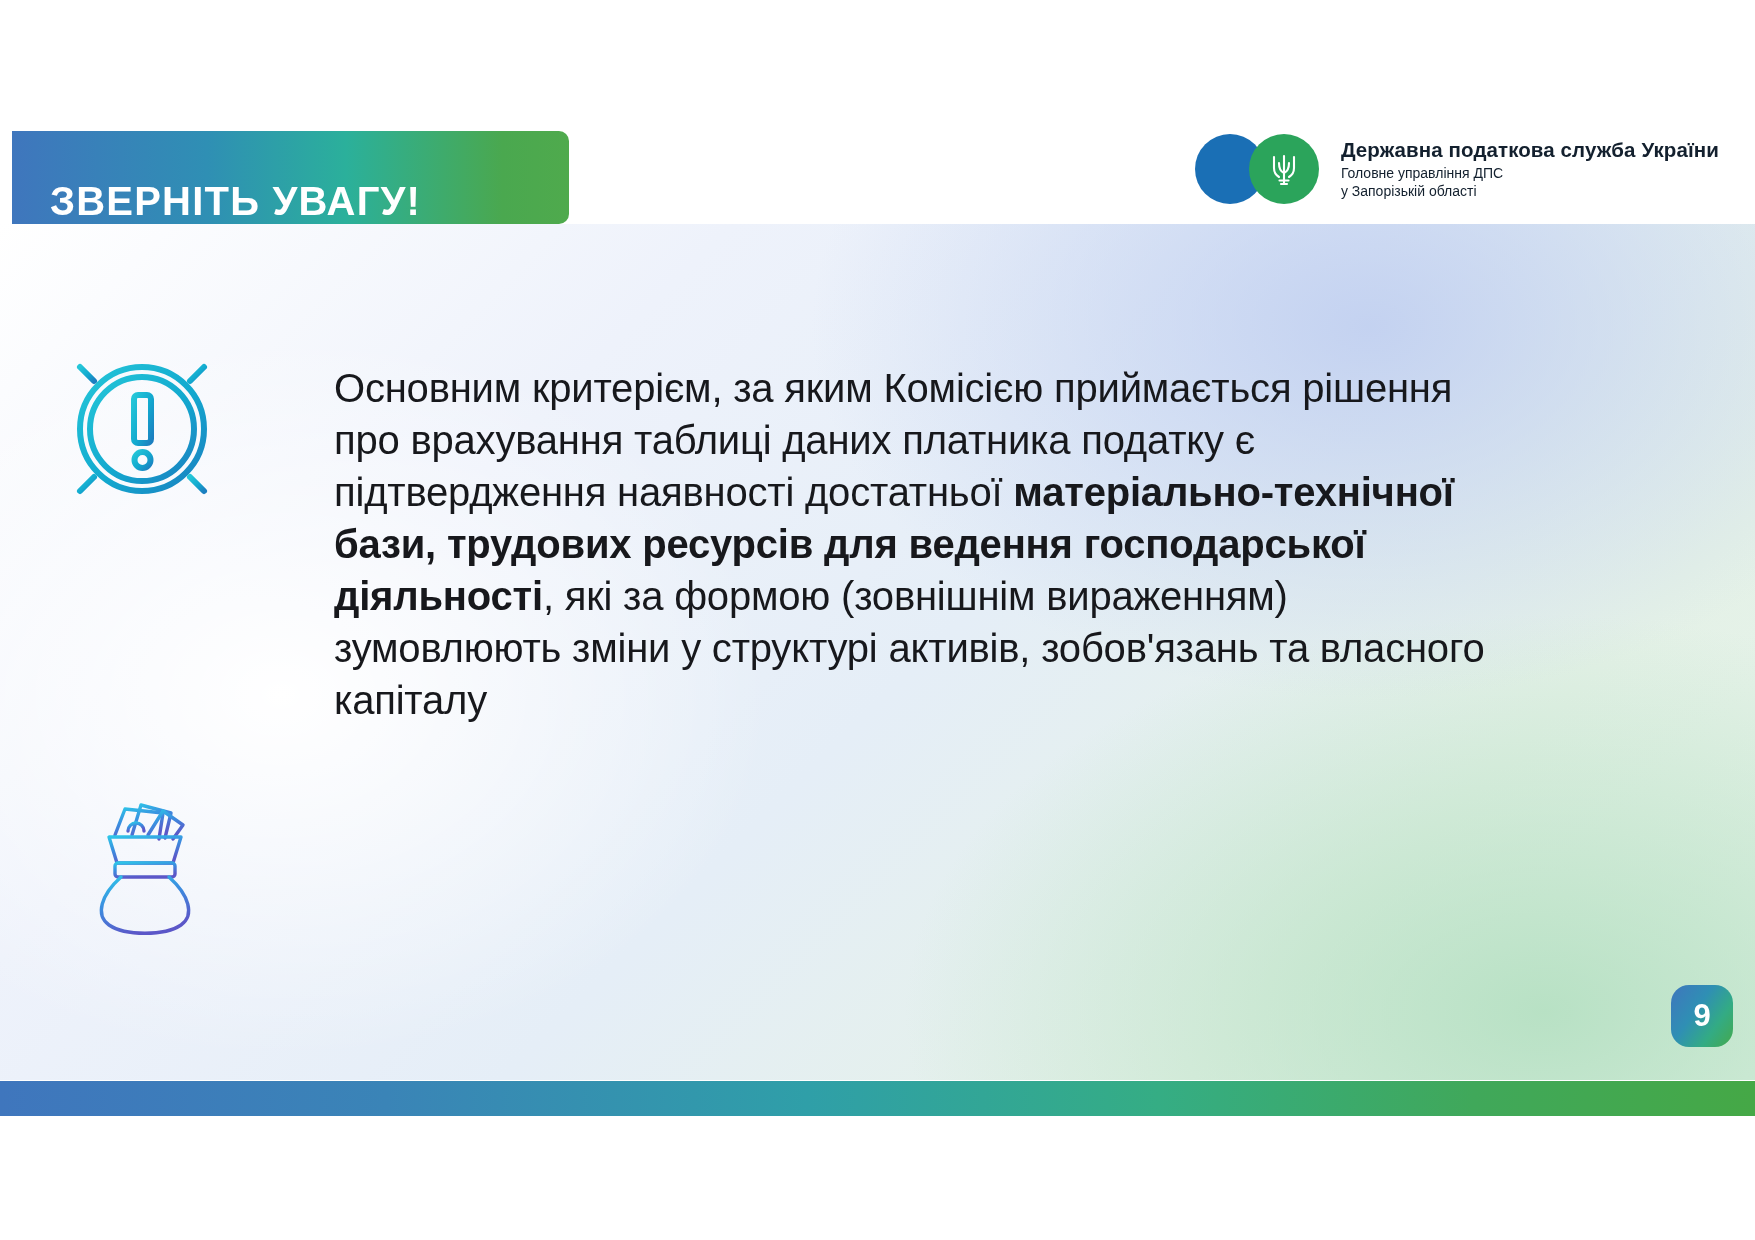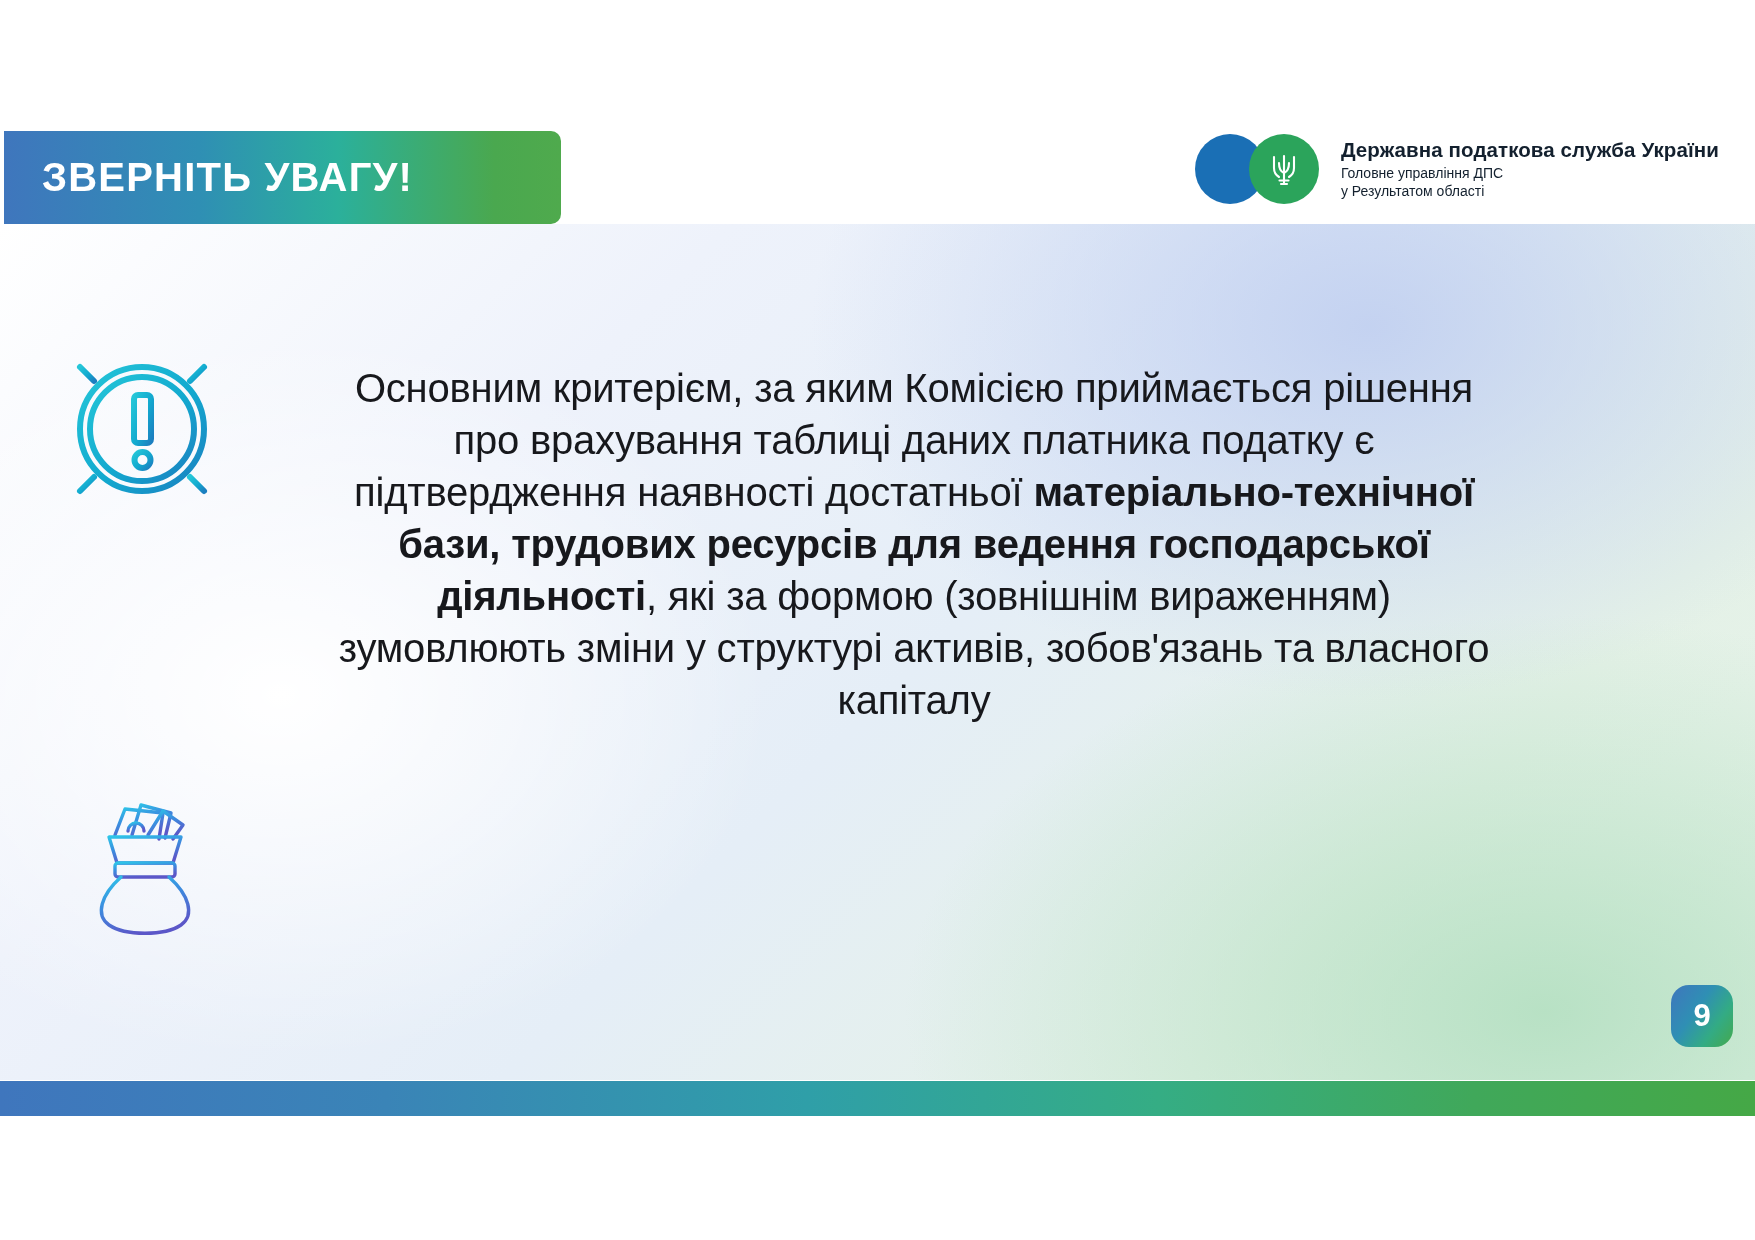--- a/index.html
+++ b/index.html
@@ -22,27 +22,27 @@
   .top-strip {
     position:absolute;
     left:0; top:0;
     width:1755px; height:127px;
     background:#ffffff;
   }
 
   
   .title-banner {
     position:absolute;
-    left:4px; top:131px;
+    left:12px; top:131px;
     width:557px; height:93px;
     background:linear-gradient(90deg,#3f76bd 0%, #2f8fb4 35%, #2bb09b 60%, #4aa84f 88%, #4faa4d 100%);
     border-top-right-radius:10px;
     border-bottom-right-radius:10px;
     display:flex;
-    align-items:center;
+    align-items:flex-end;
   }
   .title-banner .title-text {
     color:#ffffff;
     font-size:40px;
     font-weight:bold;
     letter-spacing:1.2px;
     padding-left:38px;
     white-space:nowrap;
   }
 
@@ -115,24 +115,23 @@
   }
   .icon-bag {
     position:absolute;
     left:85px; top:795px;
     width:120px; height:140px;
   }
 
   
   .text-col {
     position:absolute;
-    left:324px;
+    left:334px;
     top:362px;
     width:1180px;
-    text-align:center;
   }
   .para {
     color:#17181c;
     font-size:40px;
     line-height:52px;
     letter-spacing:-0.2px;
   }
   .para b { font-weight:bold; }
   .para-2 {
     margin-top:96px;
@@ -191,21 +190,21 @@
             <path d="M10 14 Q10 22 15 24 Q20 22 20 14"></path>
             <path d="M10.5 31.5 L19.5 31.5"></path>
             <path d="M12 35 L18 35"></path>
           </g>
         </svg>
       </div>
     </div>
     <div class="logo-text">
       <div class="l1">Державна податкова служба України</div>
       <div class="l2">Головне управління ДПС</div>
-      <div class="l3">у Результатом області</div>
+      <div class="l3">у Запорізькій області</div>
     </div>
   </div>
 
   <div class="content-panel"></div>
 
   <div class="icon-attention">
     <svg width="195" height="180" viewBox="0 0 195 180">
       <defs>
         <linearGradient id="gAtt" x1="0" y1="0" x2="1" y2="1">
           <stop offset="0%" stop-color="#25c6d8"></stop>

